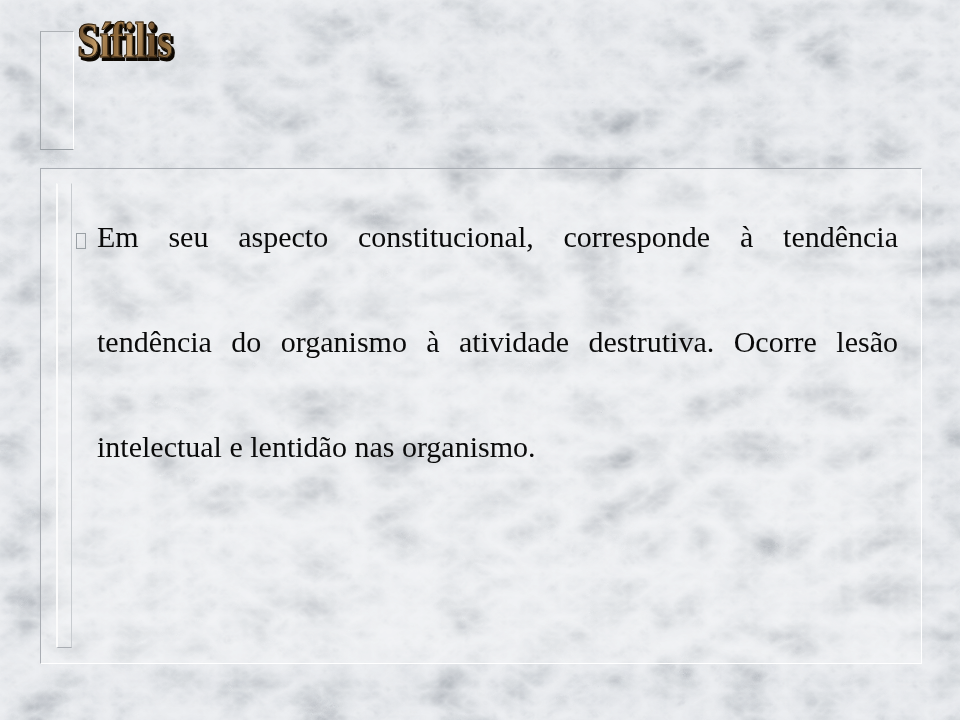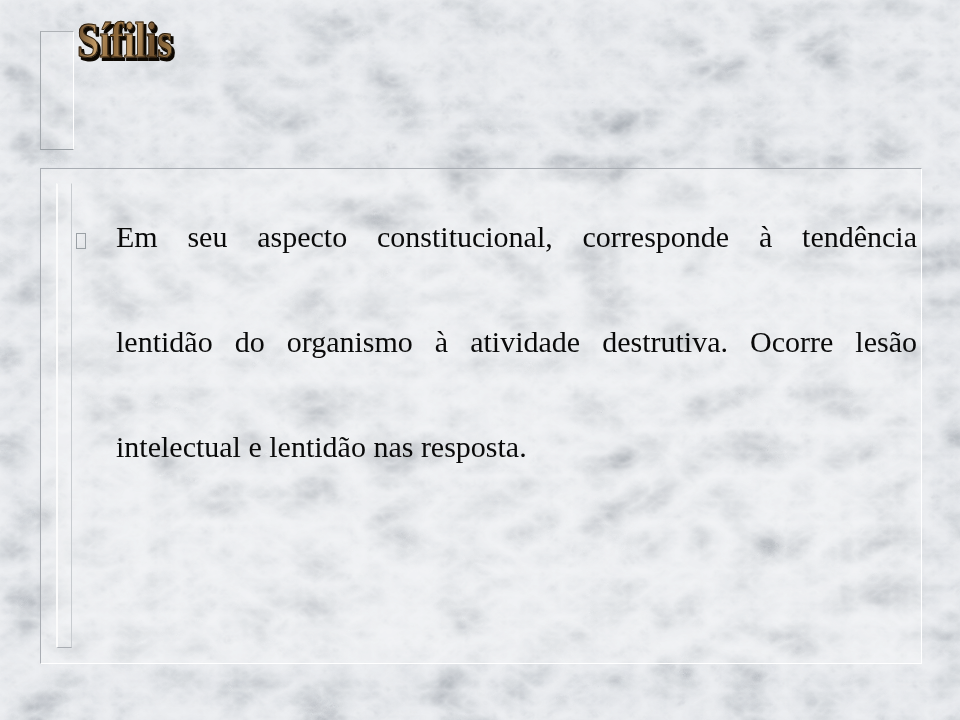--- a/index.html
+++ b/index.html
@@ -93,21 +93,21 @@
     position: absolute;
     left: 76px; top: 233px;
     width: 10px; height: 16px;
     box-sizing: border-box;
     border: 1px solid #9aa0a5;
     z-index: 2;
   }
   
   .lines {
     position: absolute;
-    left: 116px; top: 184px;
+    left: 97px; top: 184px;
     width: 801px;
     z-index: 2;
     font-size: 30px;
     line-height: 105px;
     color: #0a0a0a;
   }
   .line {
     text-align: justify;
     text-align-last: justify;
   }
@@ -152,15 +152,15 @@
 </div>
 
 <div class="content-box">
   <div class="content-bar"></div>
 </div>
 
 <div class="bullet"></div>
 
 <div class="lines">
   <div class="line">Em seu aspecto constitucional, corresponde à tendência</div>
-  <div class="line">lentidão do organismo à atividade destrutiva. Ocorre lesão</div>
-  <div class="line">intelectual e lentidão nas resposta.</div>
+  <div class="line">tendência do organismo à atividade destrutiva. Ocorre lesão</div>
+  <div class="line">intelectual e lentidão nas organismo.</div>
 </div>
 
 </body></html>

